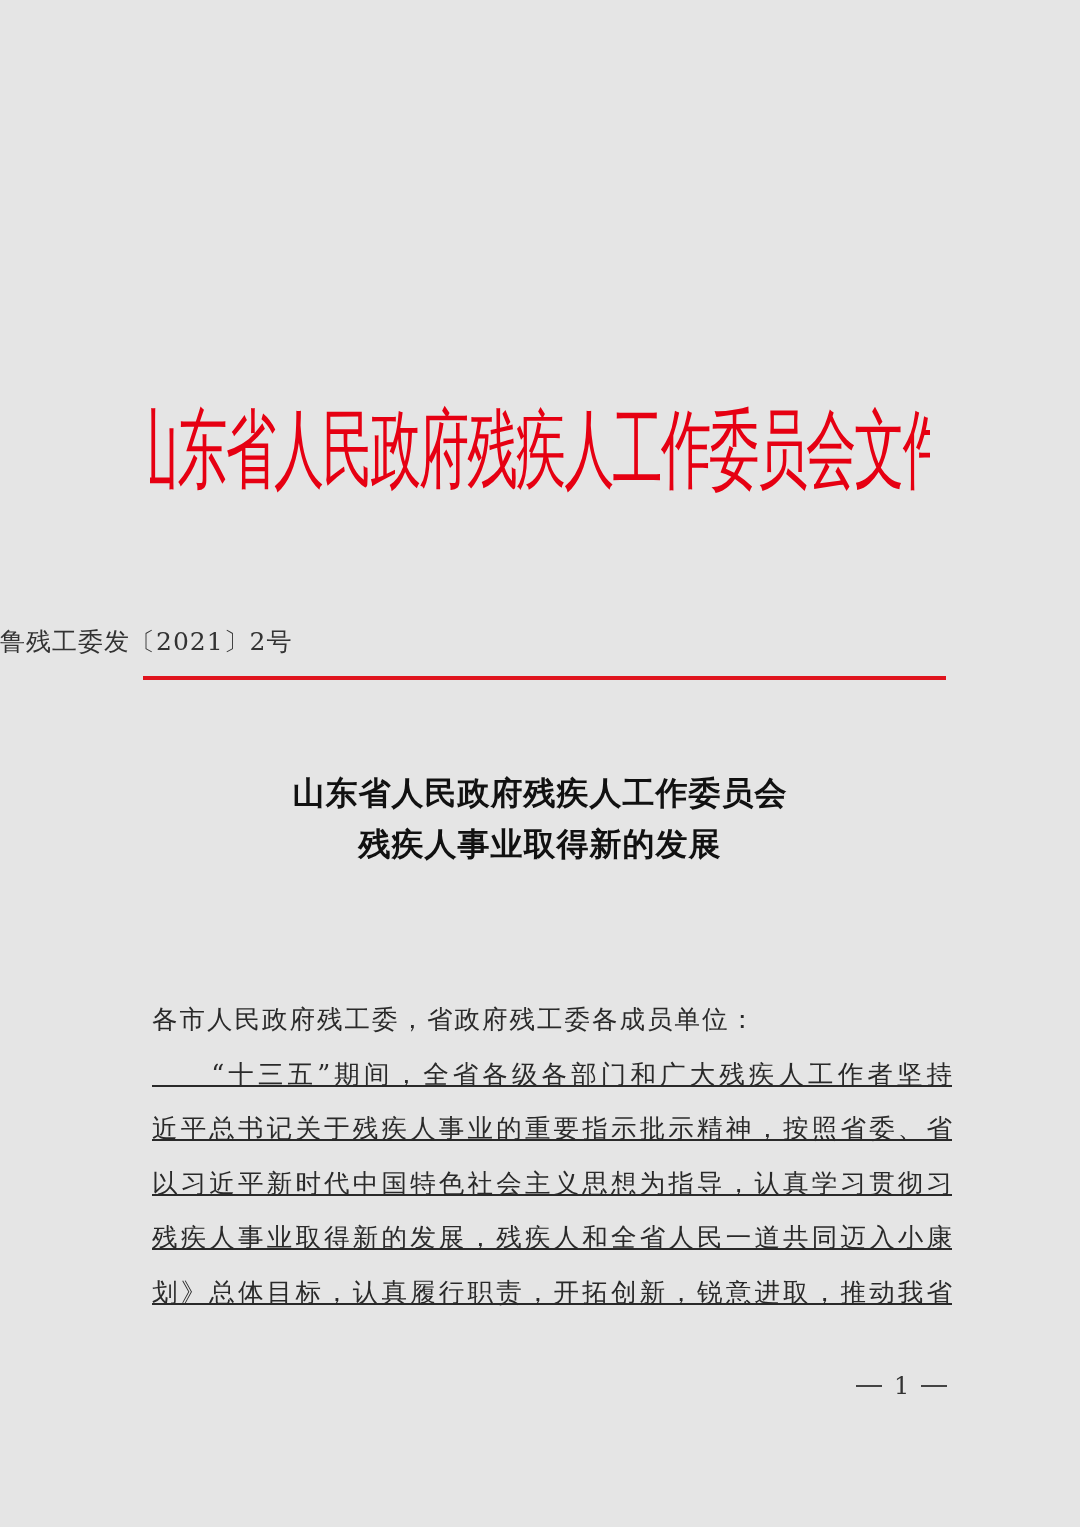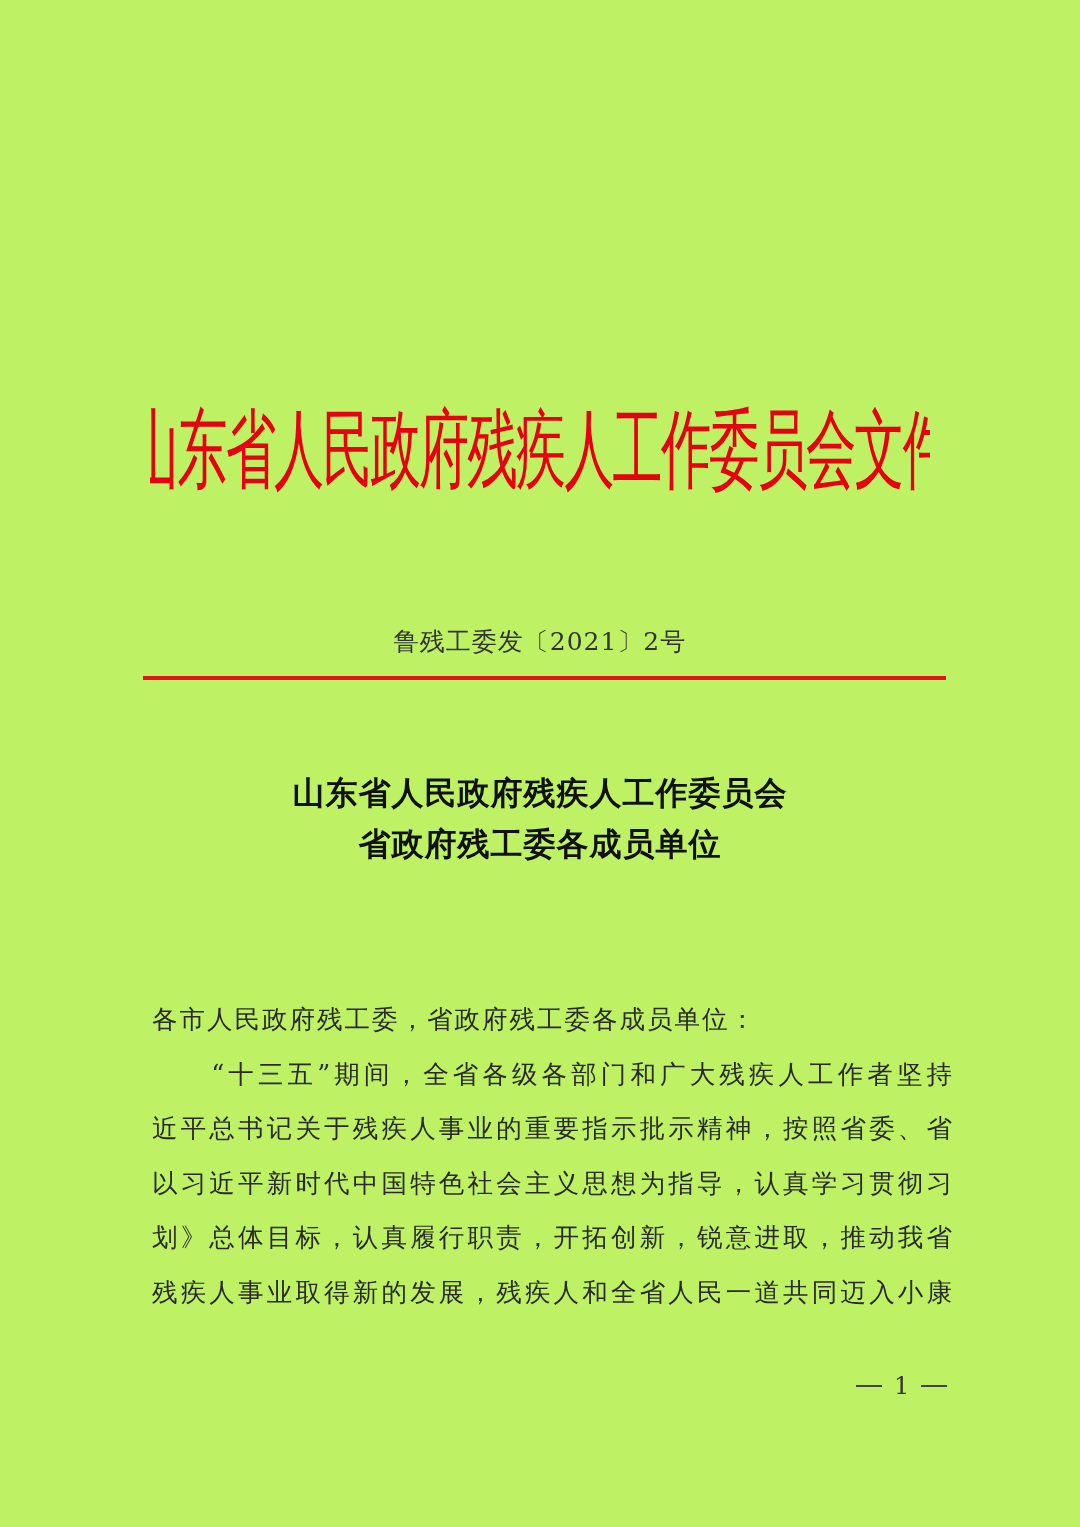--- a/index.html
+++ b/index.html
@@ -12,21 +12,21 @@
       height: 1527px;
       position: relative;
       overflow: hidden;
       font-family: "DejaVu Serif", "Liberation Serif", serif;
       color: #222222;
     }
     .page {
       position: absolute;
       left: 0; top: 0;
       width: 1080px; height: 1527px;
-      background: #bef264;
+      background: #e5e5e5;
     }
     .doc-header {
       position: absolute;
       left: 150px;
       top: 380px;
       width: 780px;
       height: 140px;
       display: flex;
       align-items: center;
       justify-content: center;
@@ -41,21 +41,21 @@
       transform: scaleY(1.6) scaleX(0.93);
       transform-origin: center center;
       font-weight: normal;
       line-height: 1;
     }
     .doc-number {
       position: absolute;
       left: 0;
       width: 1080px;
       top: 625px;
-      text-align: center;
+      text-align: left;
       font-size: 25px;
       color: #333333;
       letter-spacing: 1px;
       white-space: nowrap;
     }
     .red-rule {
       position: absolute;
       left: 143px;
       top: 676px;
       width: 803px;
@@ -90,20 +90,21 @@
       height: 54.5px;
       line-height: 54.5px;
       white-space: nowrap;
       letter-spacing: 2px;
       overflow: visible;
     }
     .body-line.justify {
       text-align: justify;
       text-align-last: justify;
       letter-spacing: 0;
+      text-decoration: underline;
     }
     .page-number {
       position: absolute;
       left: 856px;
       top: 1372px;
       font-size: 24px;
       color: #333333;
       white-space: nowrap;
       display: flex;
       align-items: center;
@@ -124,30 +125,30 @@
   <div class="doc-header">
     <span class="doc-header-text">山东省人民政府残疾人工作委员会文件</span>
   </div>
 
   <div class="doc-number">鲁残工委发〔2021〕2号</div>
 
   <div class="red-rule"></div>
 
   <div class="title-block">
     <div class="title-line">山东省人民政府残疾人工作委员会</div>
-    <div class="title-line">省政府残工委各成员单位</div>
+    <div class="title-line">残疾人事业取得新的发展</div>
   </div>
 
   <div class="body-text">
     <div class="body-line">各市人民政府残工委，省政府残工委各成员单位：</div>
     <div class="body-line justify">　　“十三五”期间，全省各级各部门和广大残疾人工作者坚持</div>
     <div class="body-line justify">近平总书记关于残疾人事业的重要指示批示精神，按照省委、省</div>
     <div class="body-line justify">以习近平新时代中国特色社会主义思想为指导，认真学习贯彻习</div>
+    <div class="body-line justify">残疾人事业取得新的发展，残疾人和全省人民一道共同迈入小康</div>
     <div class="body-line justify">划》总体目标，认真履行职责，开拓创新，锐意进取，推动我省</div>
-    <div class="body-line justify">残疾人事业取得新的发展，残疾人和全省人民一道共同迈入小康</div>
   </div>
 
   <div class="page-number">
     <span class="dash"></span>
     <span>1</span>
     <span class="dash"></span>
   </div>
 
 </div>
 

